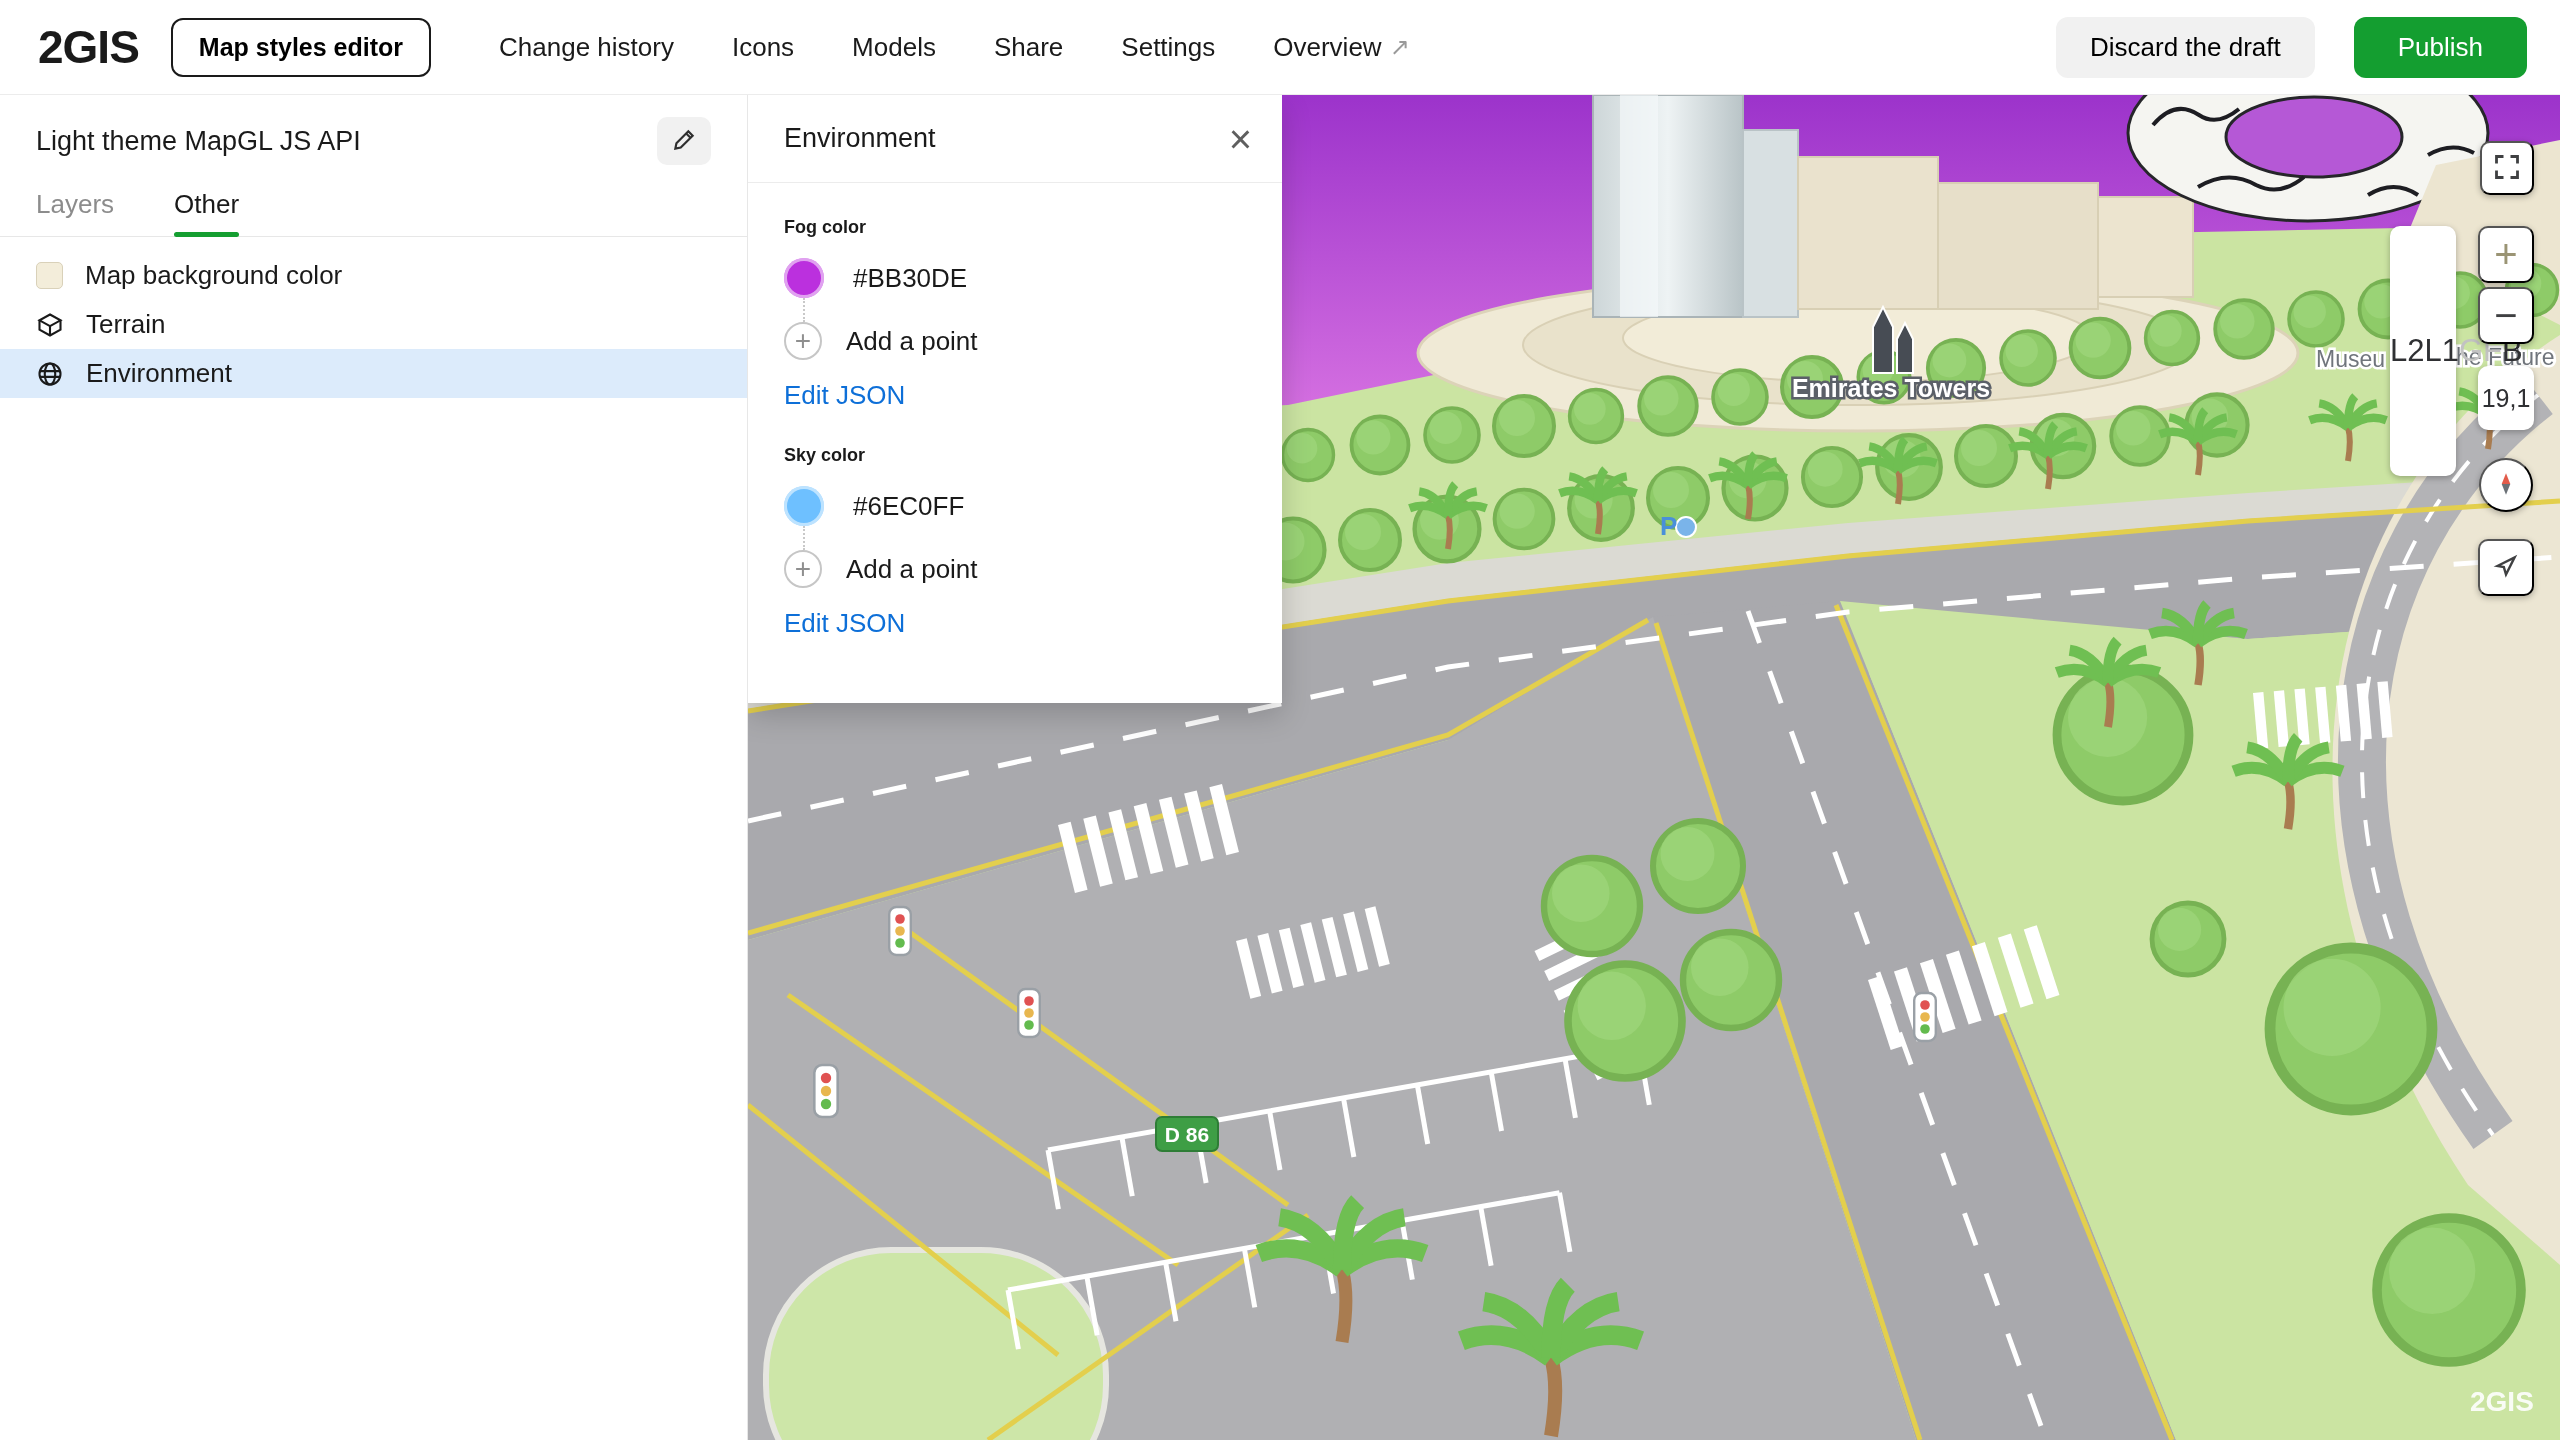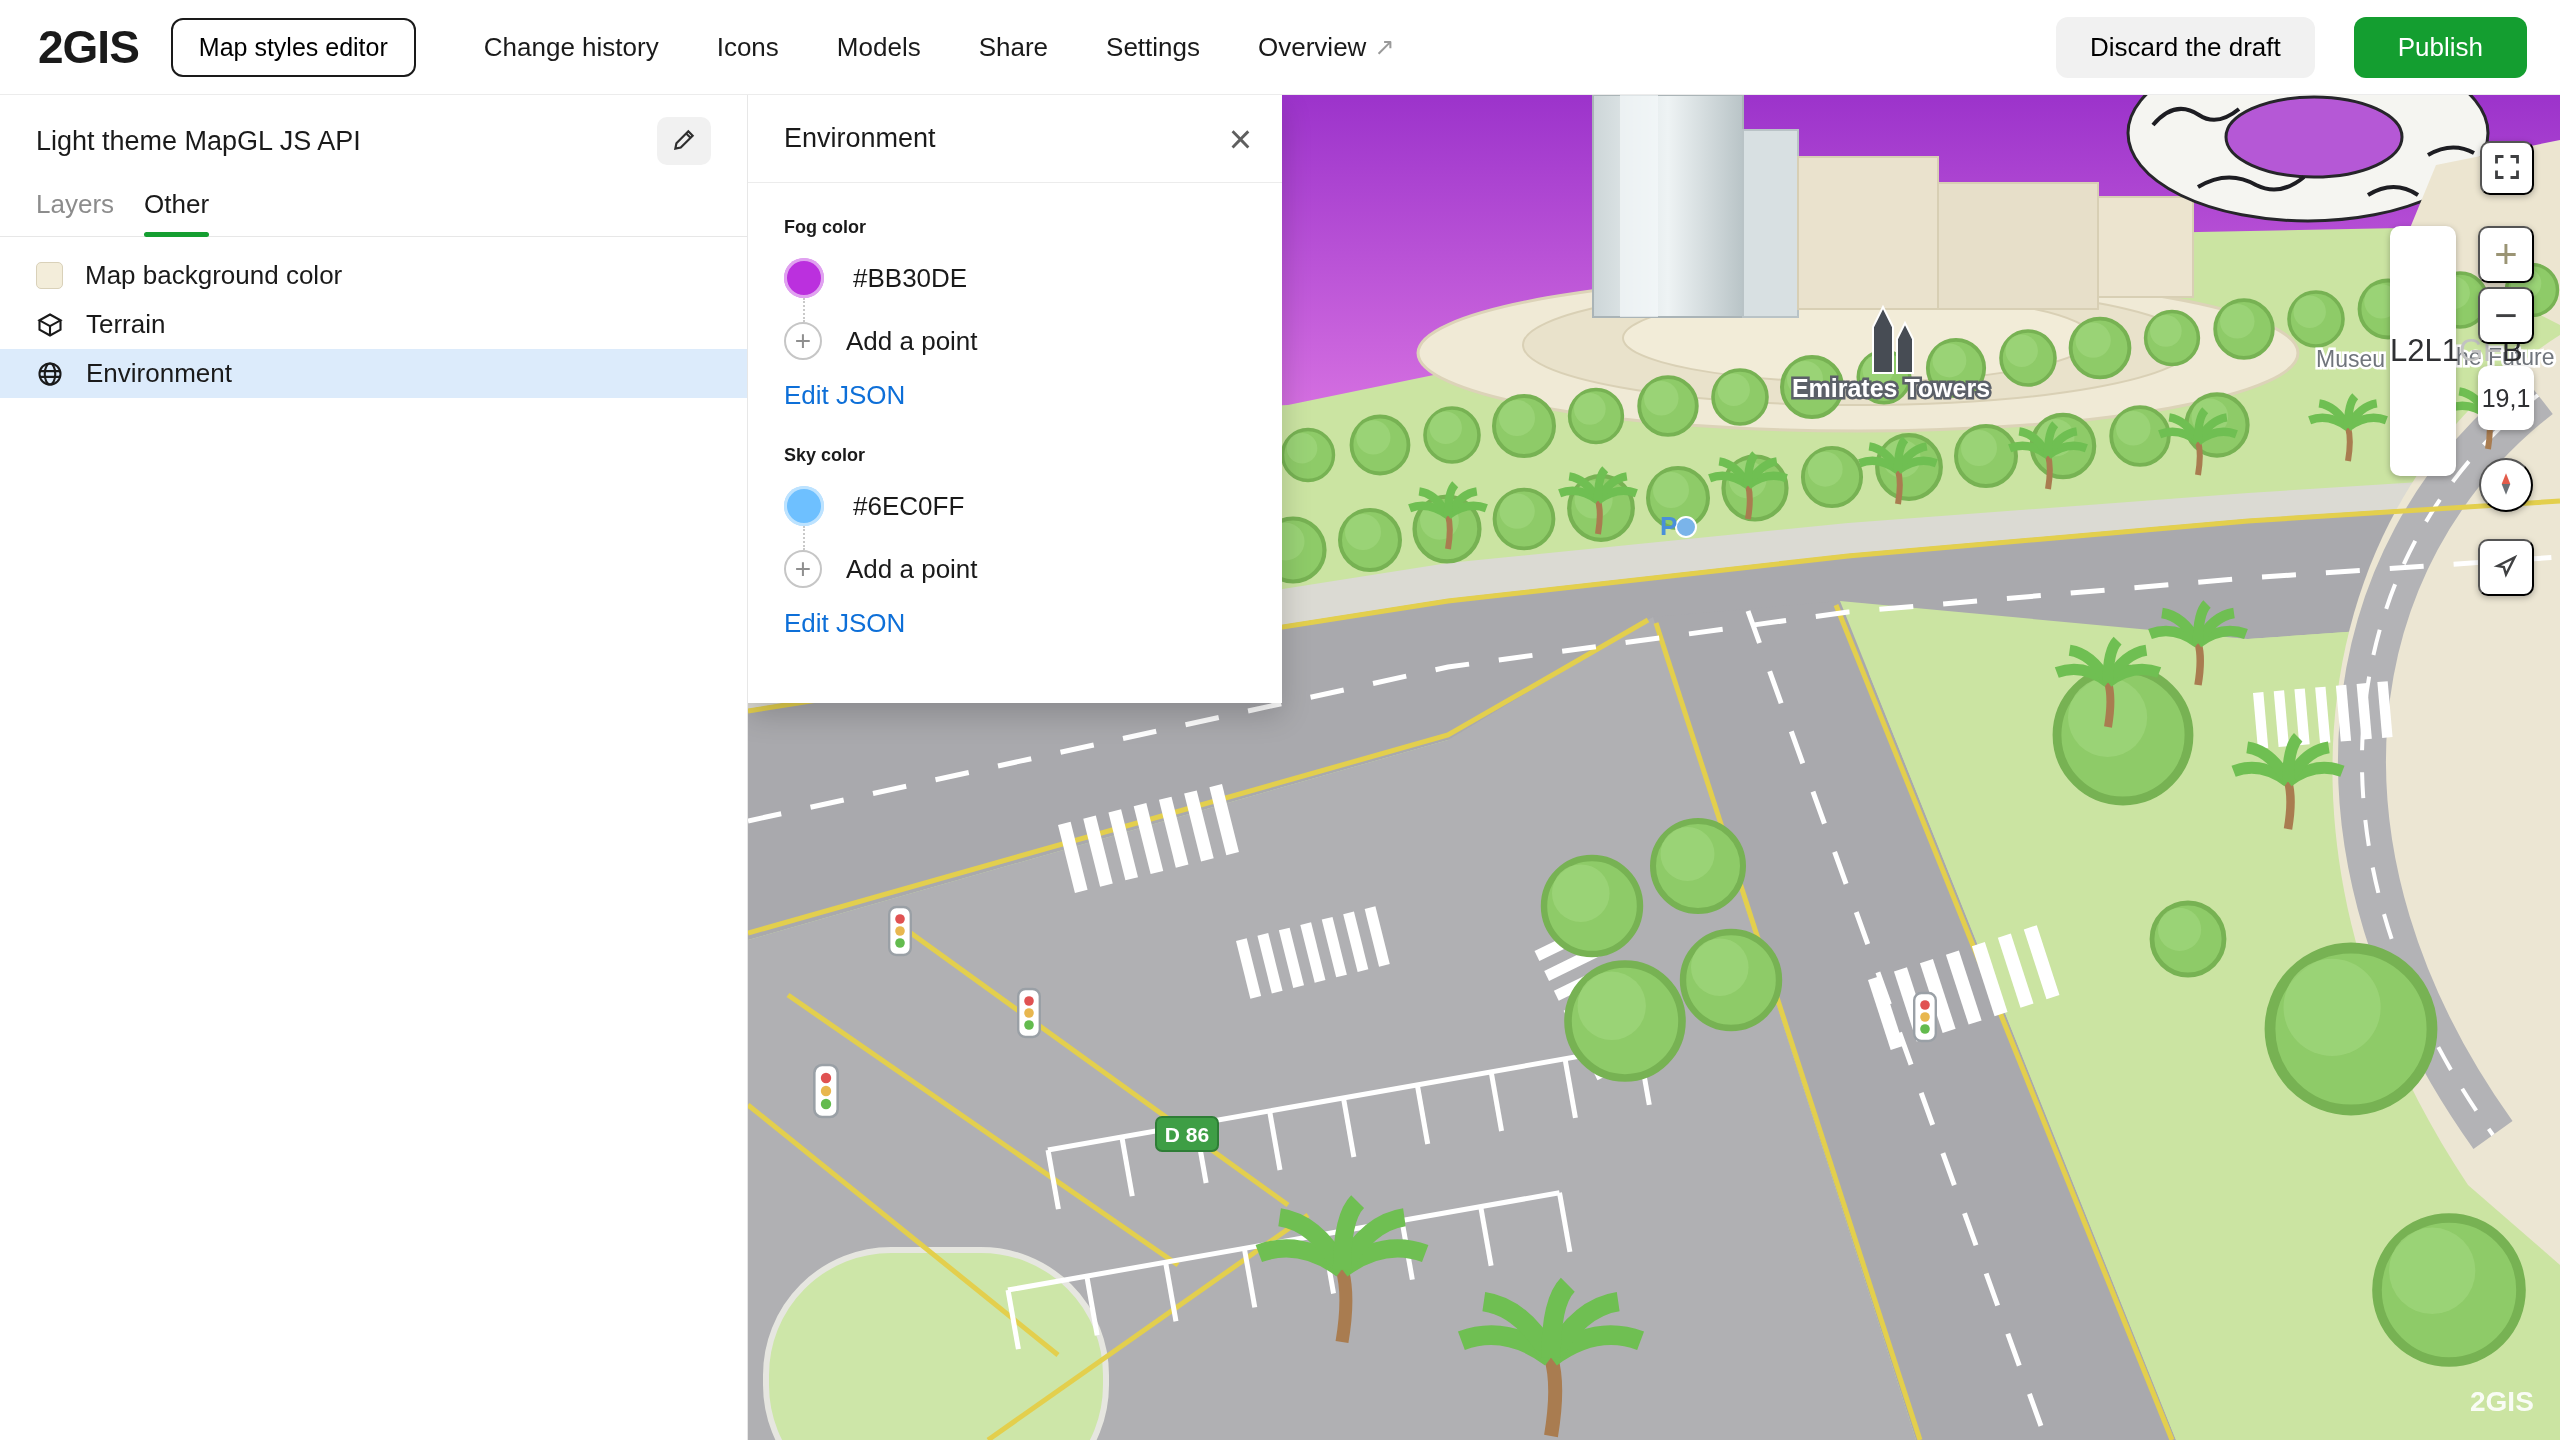--- a/index.html
+++ b/index.html
@@ -2,35 +2,35 @@
 <html><head>
 <meta charset="utf-8">
 <style>
   * { margin:0; padding:0; box-sizing:border-box; }
   html,body { width:2560px; height:1440px; overflow:hidden; }
   body { font-family:"Liberation Sans", sans-serif; color:#1a1a1a; background:#fff; }
 
   
   .topbar { height:95px; background:#fff; display:flex; align-items:center; padding:0 33px 0 38px; border-bottom:1px solid #ececec; position:relative; z-index:30; }
   .logo { font-size:46px; font-weight:800; letter-spacing:-1px; margin-right:32px; }
-  .mse-btn { border:2px solid #1a1a1a; background:#fff; border-radius:12px; font-size:25px; padding:13px 26px; font-family:inherit; cursor:pointer; }
+  .mse-btn { border:2px solid #1a1a1a; background:#fff; border-radius:12px; font-size:25px; padding:13px 26px; font-family:inherit; cursor:pointer;font-weight:bold; }
   .topnav { display:flex; align-items:center; gap:58px; margin-left:68px; font-size:26px; }
   .topnav .nav-item { cursor:pointer; display:flex; align-items:center; gap:8px; }
   .ext-arrow { color:#9a9a9a; font-size:24px; }
   .tb-right { margin-left:auto; display:flex; gap:39px; }
   .btn-gray { background:#f1f1f1; border:none; border-radius:12px; font-size:26px; padding:15px 34px; font-family:inherit; cursor:pointer; }
   .btn-green { background:#149E30; color:#fff; border:none; border-radius:12px; font-size:26px; padding:15px 44px; font-family:inherit; cursor:pointer; }
 
   
   .content { display:flex; height:1345px; position:relative; }
   .sidebar { width:748px; background:#fff; border-right:1px solid #e7e7e7; z-index:20; }
   .sb-titlerow { display:flex; align-items:center; padding:22px 36px 6px 36px; }
   .sb-title { font-size:27px; }
   .edit-btn { margin-left:auto; width:54px; height:48px; background:#f1f1f1; border:none; border-radius:10px; display:flex; align-items:center; justify-content:center; cursor:pointer; }
-  .sb-tabs { display:flex; gap:30px; padding:18px 36px 0 36px; border-bottom:1px solid #e7e7e7; font-size:26px; }
+  .sb-tabs { display:flex; gap:60px; padding:18px 36px 0 36px; border-bottom:1px solid #e7e7e7; font-size:26px; }
   .sb-tab { padding-bottom:16px; position:relative; cursor:pointer; }
   .sb-tab.inactive { color:#8c8c8c; }
   .sb-tab.active::after { content:""; position:absolute; left:0; right:0; bottom:-1px; height:5px; background:#149E30; border-radius:3px; }
   .sb-list { margin-top:14px; }
   .sb-row { display:flex; align-items:center; gap:22px; height:49px; padding:0 36px; font-size:26px; cursor:pointer; }
   .sb-row.selected { background:#DCEBFB; }
   .swatch { width:27px; height:27px; background:#F3EDDA; border:1px solid #d9d1b9; border-radius:5px; }
   .row-icon { width:28px; height:28px; display:flex; }
 
   

